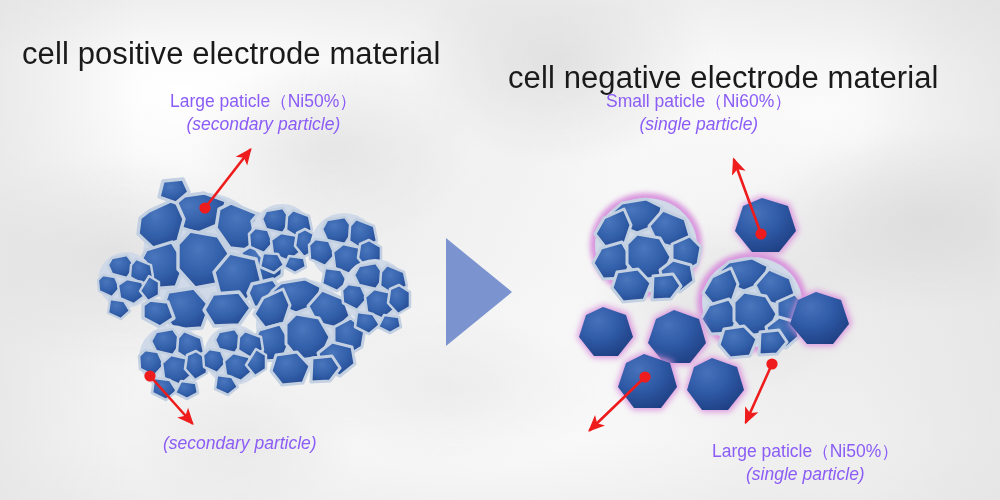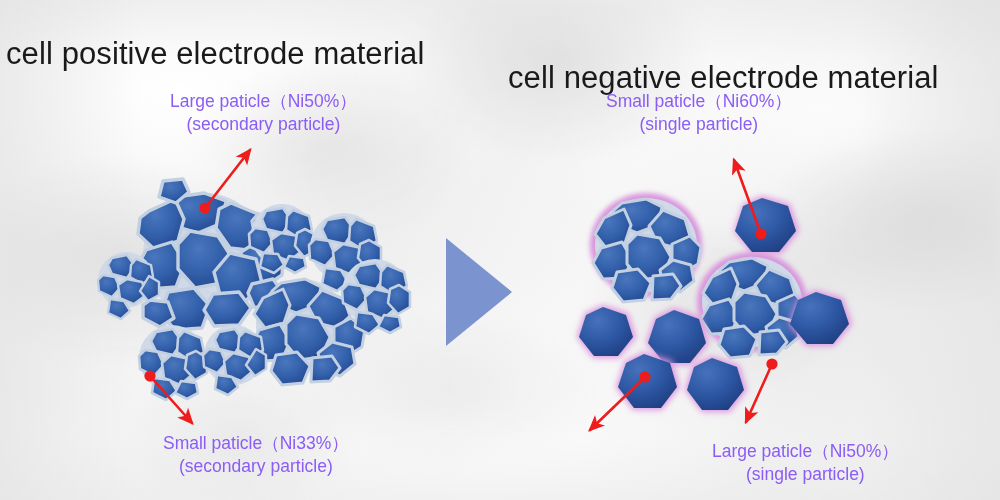--- a/index.html
+++ b/index.html
@@ -38,21 +38,21 @@
 
   
   .title{
     position:absolute;font-size:31px;color:#1a1a1a;white-space:nowrap;
     letter-spacing:.1px;
   }
   .label{
     position:absolute;font-size:17.5px;color:#8b5cf6;white-space:nowrap;
     line-height:1.32;text-align:center;
   }
-  .label .l2{display:block;}
+  .label .l2{display:block;font-style:italic;}
 
   svg.art{position:absolute;left:0;top:0;width:1000px;height:500px;overflow:visible;}
 </style>
 </head>
 <body>
 
 <div id="stage">
 
   <div class="bg-layer bg-base"></div>
   <div class="bg-layer bg-clouds"></div>
@@ -283,31 +283,30 @@
         <circle cx="645" cy="377" r="5.6" stroke="none"></circle>
       </g>
 
       <g>
         <line x1="772" y1="364" x2="746" y2="422" marker-end="url(#arrowHead)"></line>
         <circle cx="772" cy="364" r="5.6" stroke="none"></circle>
       </g>
     </g>
   </svg>
 
-  <div class="title" style="left:6px;top:36px;">cell positive electrode material</div>
+  <div class="title" style="left:22px;top:36px;">cell positive electrode material</div>
 
   <div class="title" style="left:508px;top:36px;margin-top:24px;">cell negative electrode material</div>
 
   <div class="label" style="left:170px;top:90px;">
     <span>Large paticle（Ni50%）</span>
     <span class="l2">(secondary particle)</span>
   </div>
 
   <div class="label" style="left:163px;top:432px;">
-    <span>Small paticle（Ni33%）</span>
     <span class="l2">(secondary particle)</span>
   </div>
 
   <div class="label" style="left:606px;top:90px;">
     <span>Small paticle（Ni60%）</span>
     <span class="l2">(single particle)</span>
   </div>
 
   <div class="label" style="left:712px;top:440px;">
     <span>Large paticle（Ni50%）</span>

